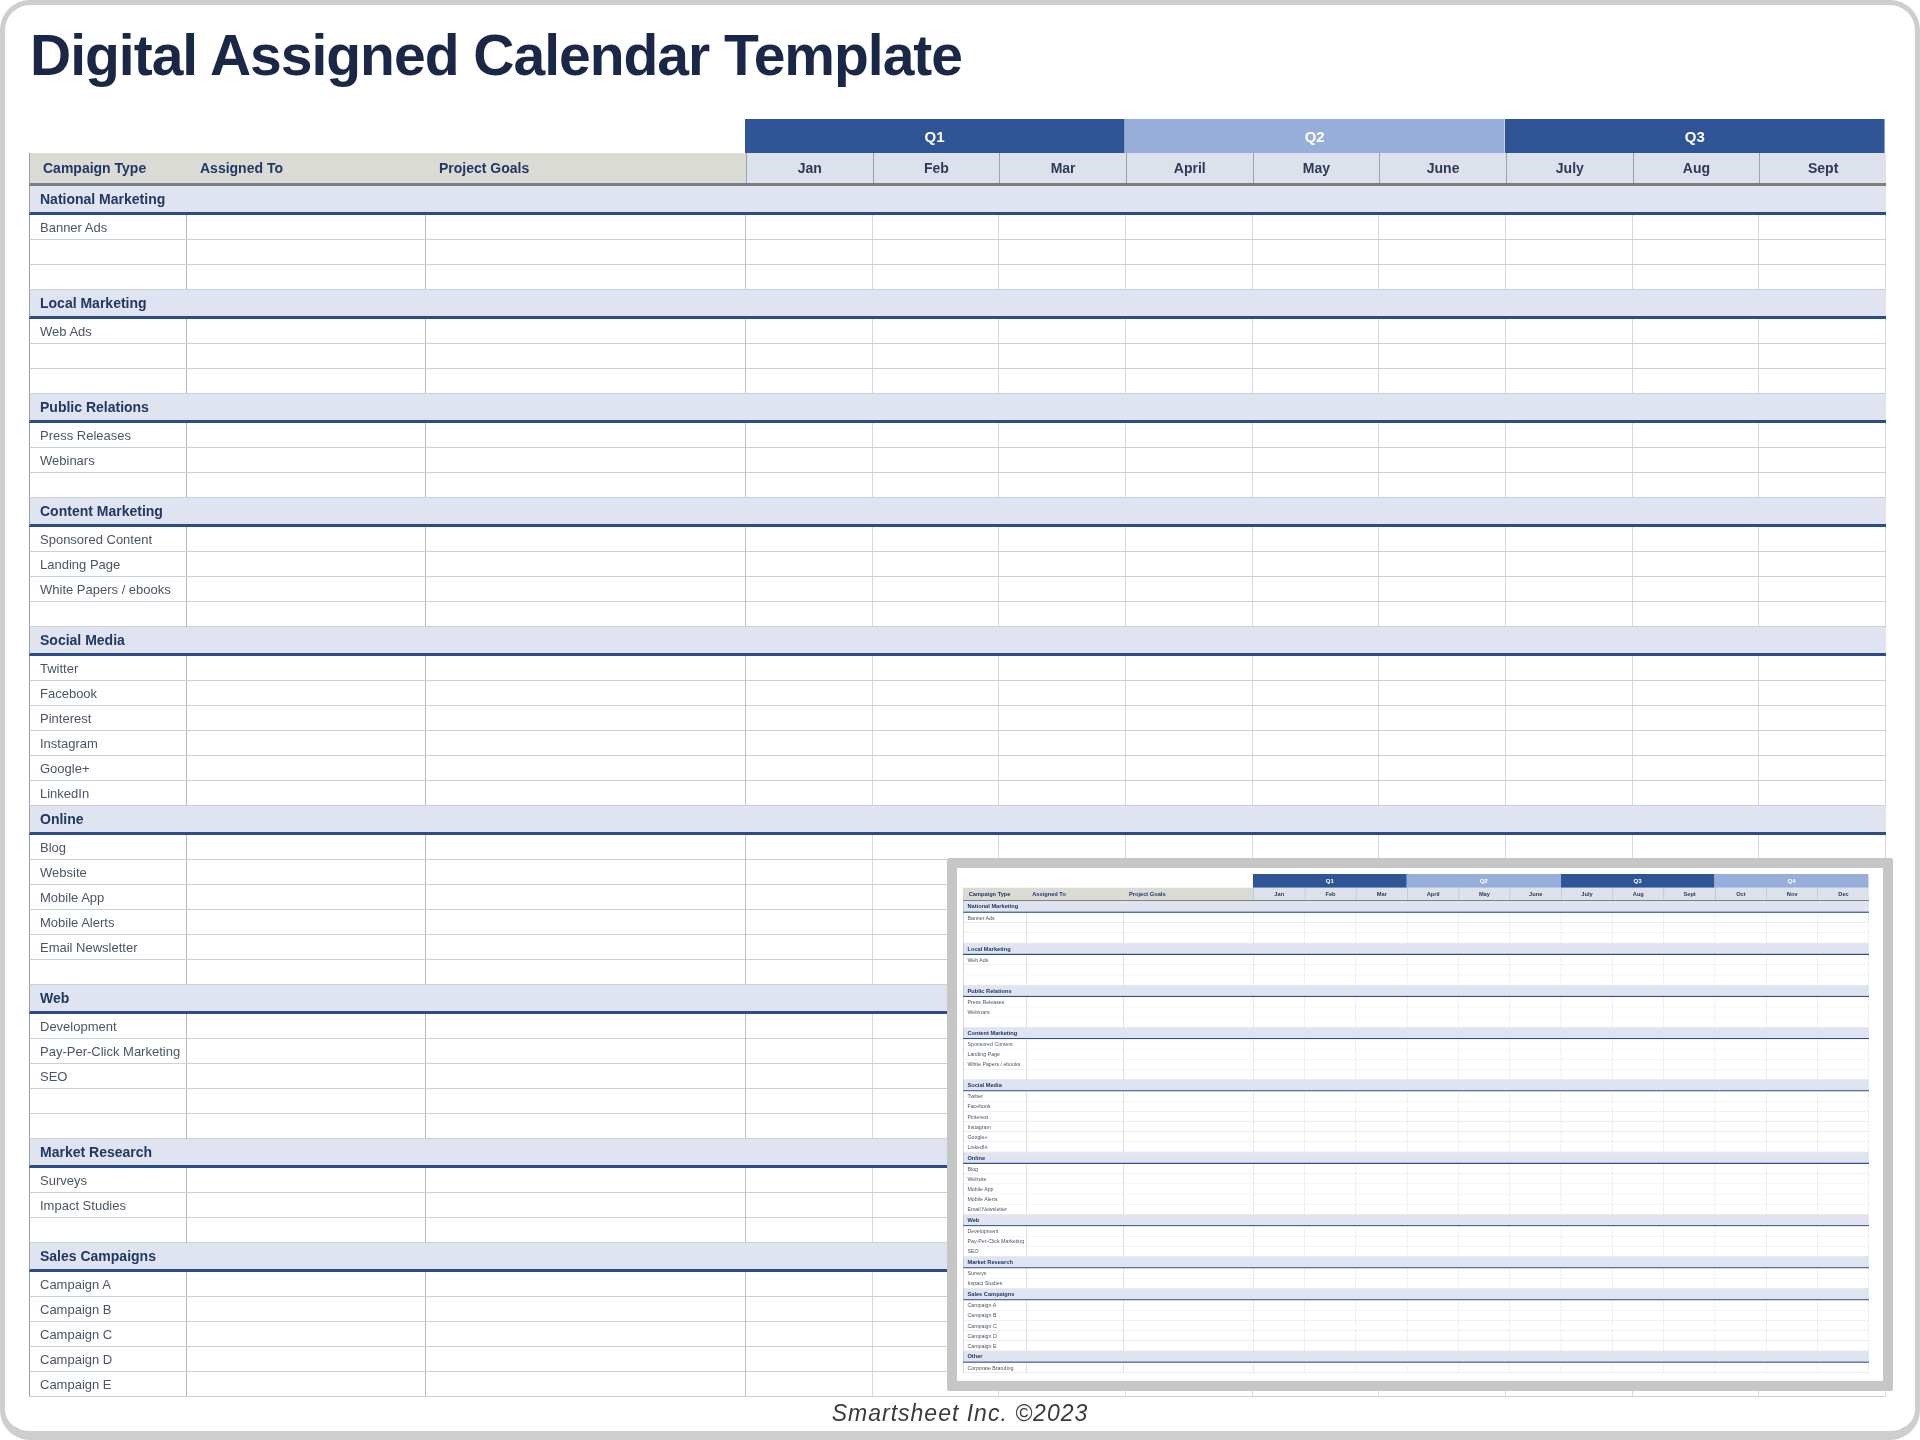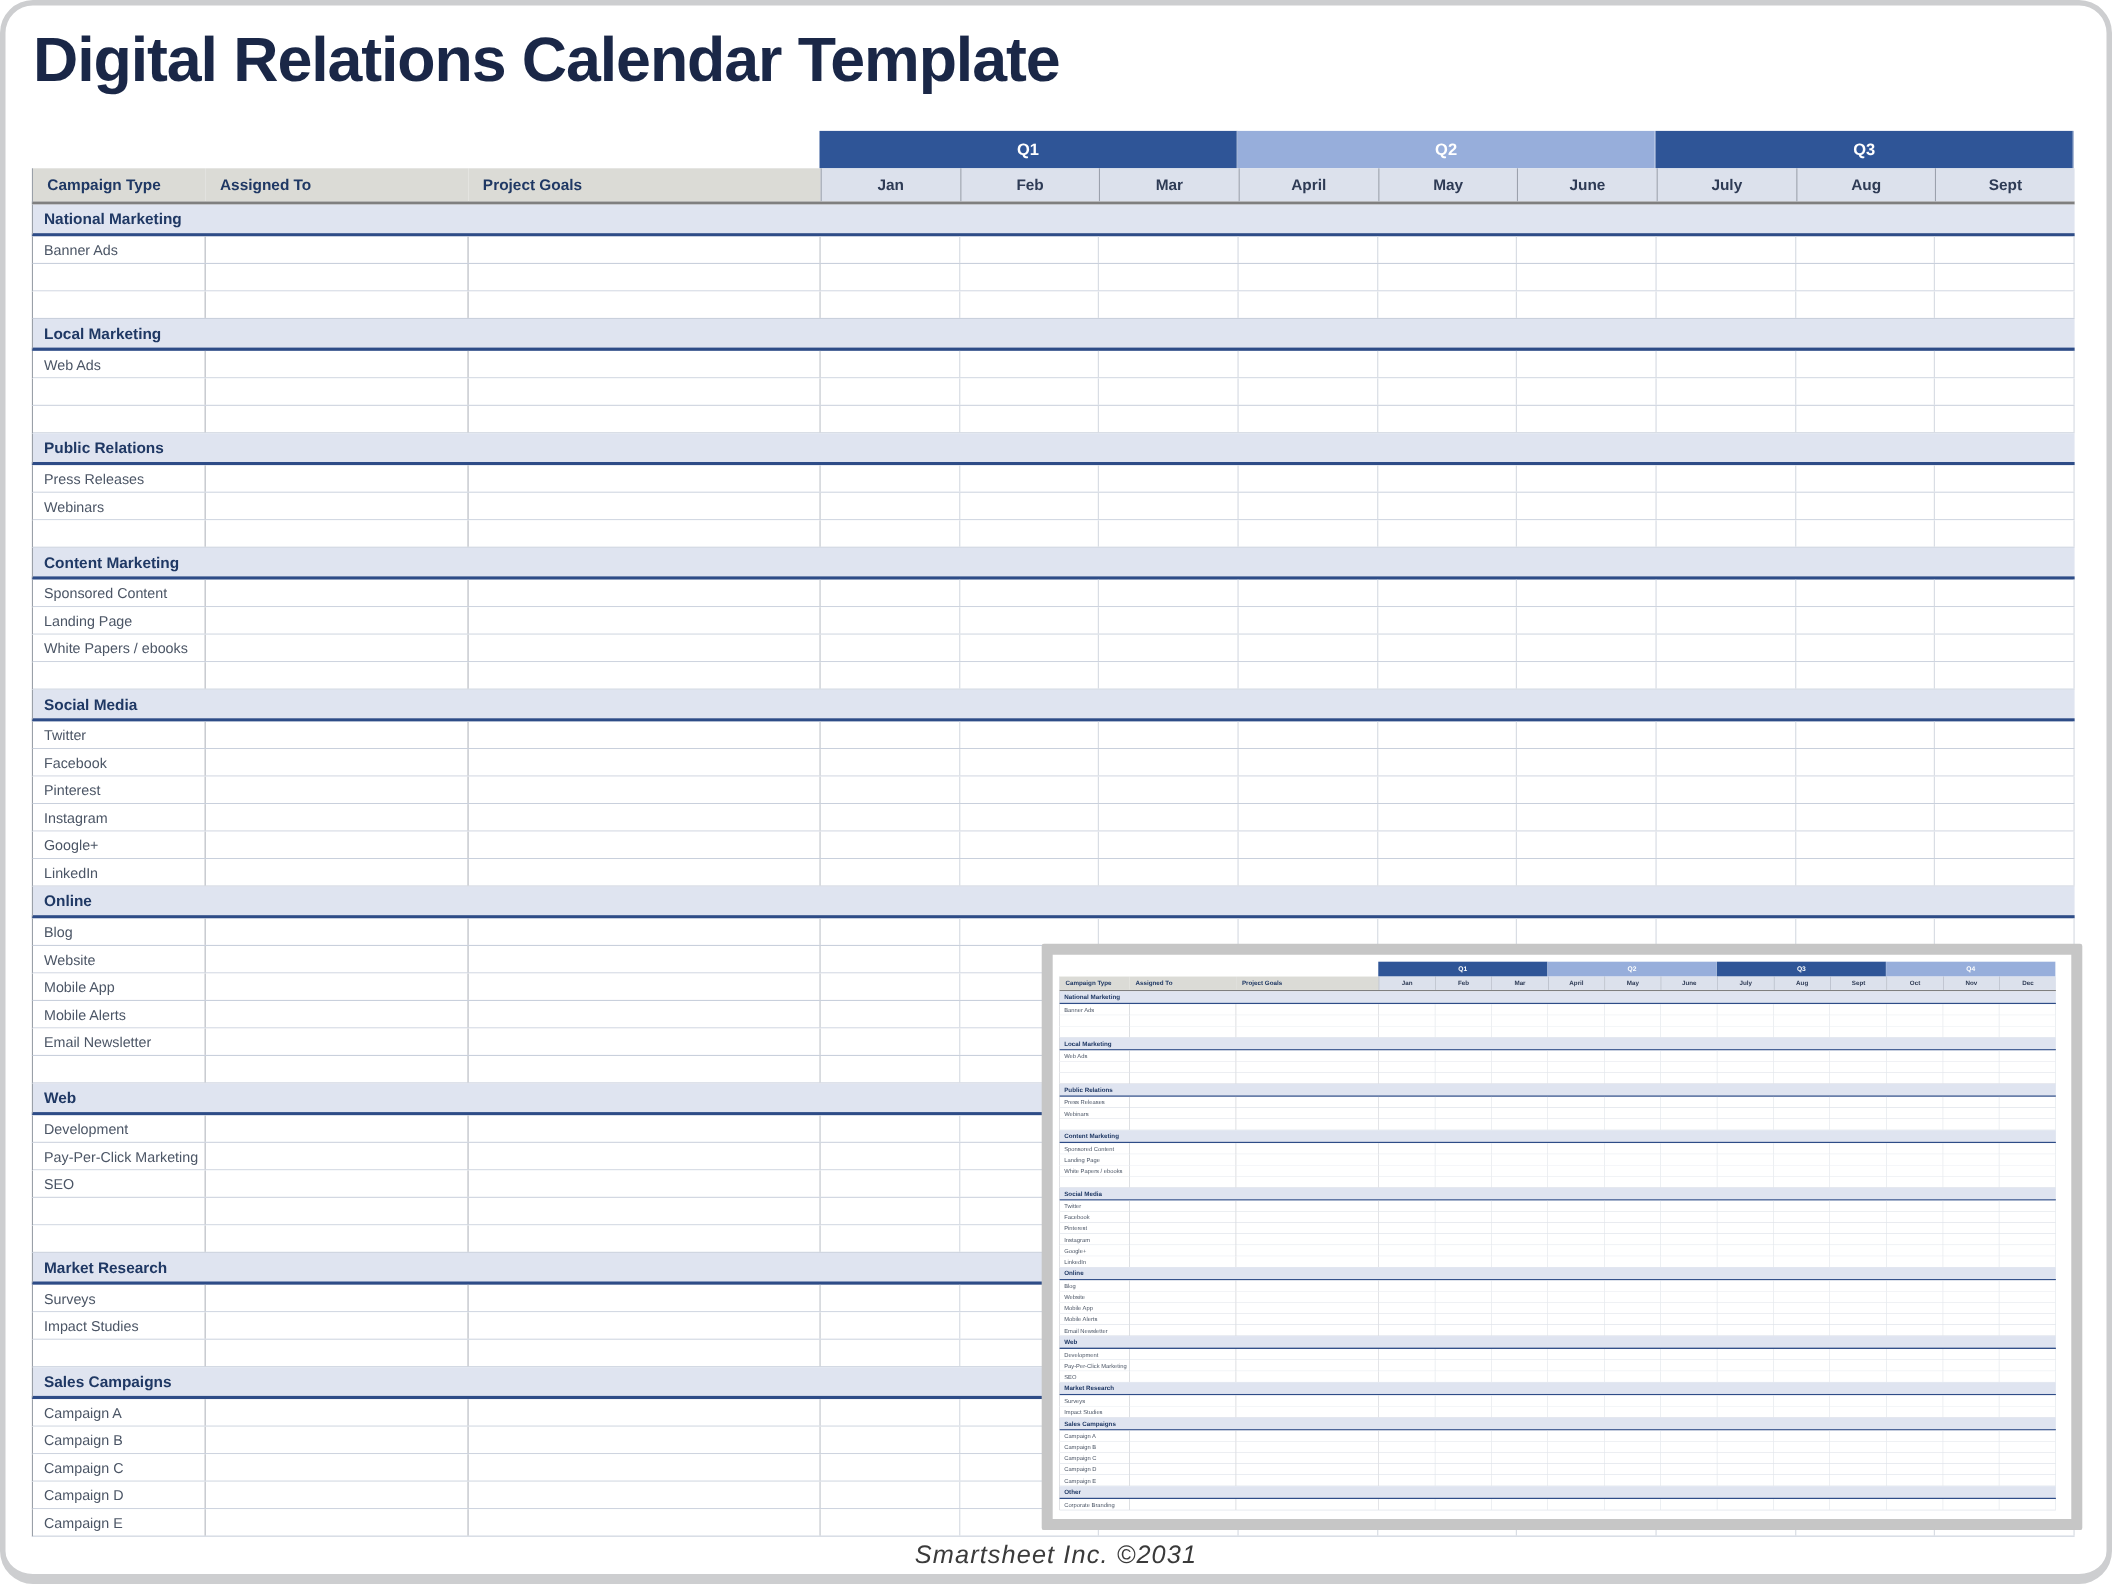--- a/index.html
+++ b/index.html
@@ -48,21 +48,21 @@
   .inset{position:absolute;left:947px;top:858px;width:946px;height:533px;
          box-sizing:border-box;border:10px solid #C6C6C6;border-radius:2px;
          background:#ffffff;z-index:10;overflow:hidden;}
   .inset-inner{position:absolute;left:6px;top:6px;right:6px;bottom:6px;overflow:hidden;}
   #mini-calendar{width:2237px;transform:scale(0.405);transform-origin:top left;}
 </style>
 </head>
 <body>
 
 <div class="canvas">
-  <div class="page-title">Digital Relations Calendar Template</div>
+  <div class="page-title">Digital Assigned Calendar Template</div>
 
   <div id="main-calendar" class="calendar">
       <div class="q-row">
         <div class="q-spacer" style="width: 716px;"></div>
         <div class="q-cell dark" style="width: 380.1px;">Q1</div>
         <div class="q-cell light" style="width: 380.1px;">Q2</div>
         <div class="q-cell dark" style="width: 380.1px;">Q3</div>
       </div>
       <div class="head-row">
         <div class="col-head" style="width: 157px;">Campaign Type</div>
@@ -1288,16 +1288,16 @@
             <div class="cell mcell" style="width: 126.7px;"></div>
             <div class="cell mcell" style="width: 126.7px;"></div>
             <div class="cell mcell" style="width: 126.7px;"></div>
             <div class="cell mcell" style="width: 126.7px;"></div>
             <div class="cell mcell" style="width: 126.7px;"></div>
           </div>
         </div>
     </div>
   </div>
 
-  <div class="footer">Smartsheet Inc. ©2031</div>
+  <div class="footer">Smartsheet Inc. ©2023</div>
 
   <div class="frame"></div>
 </div>
 
 </body></html>

